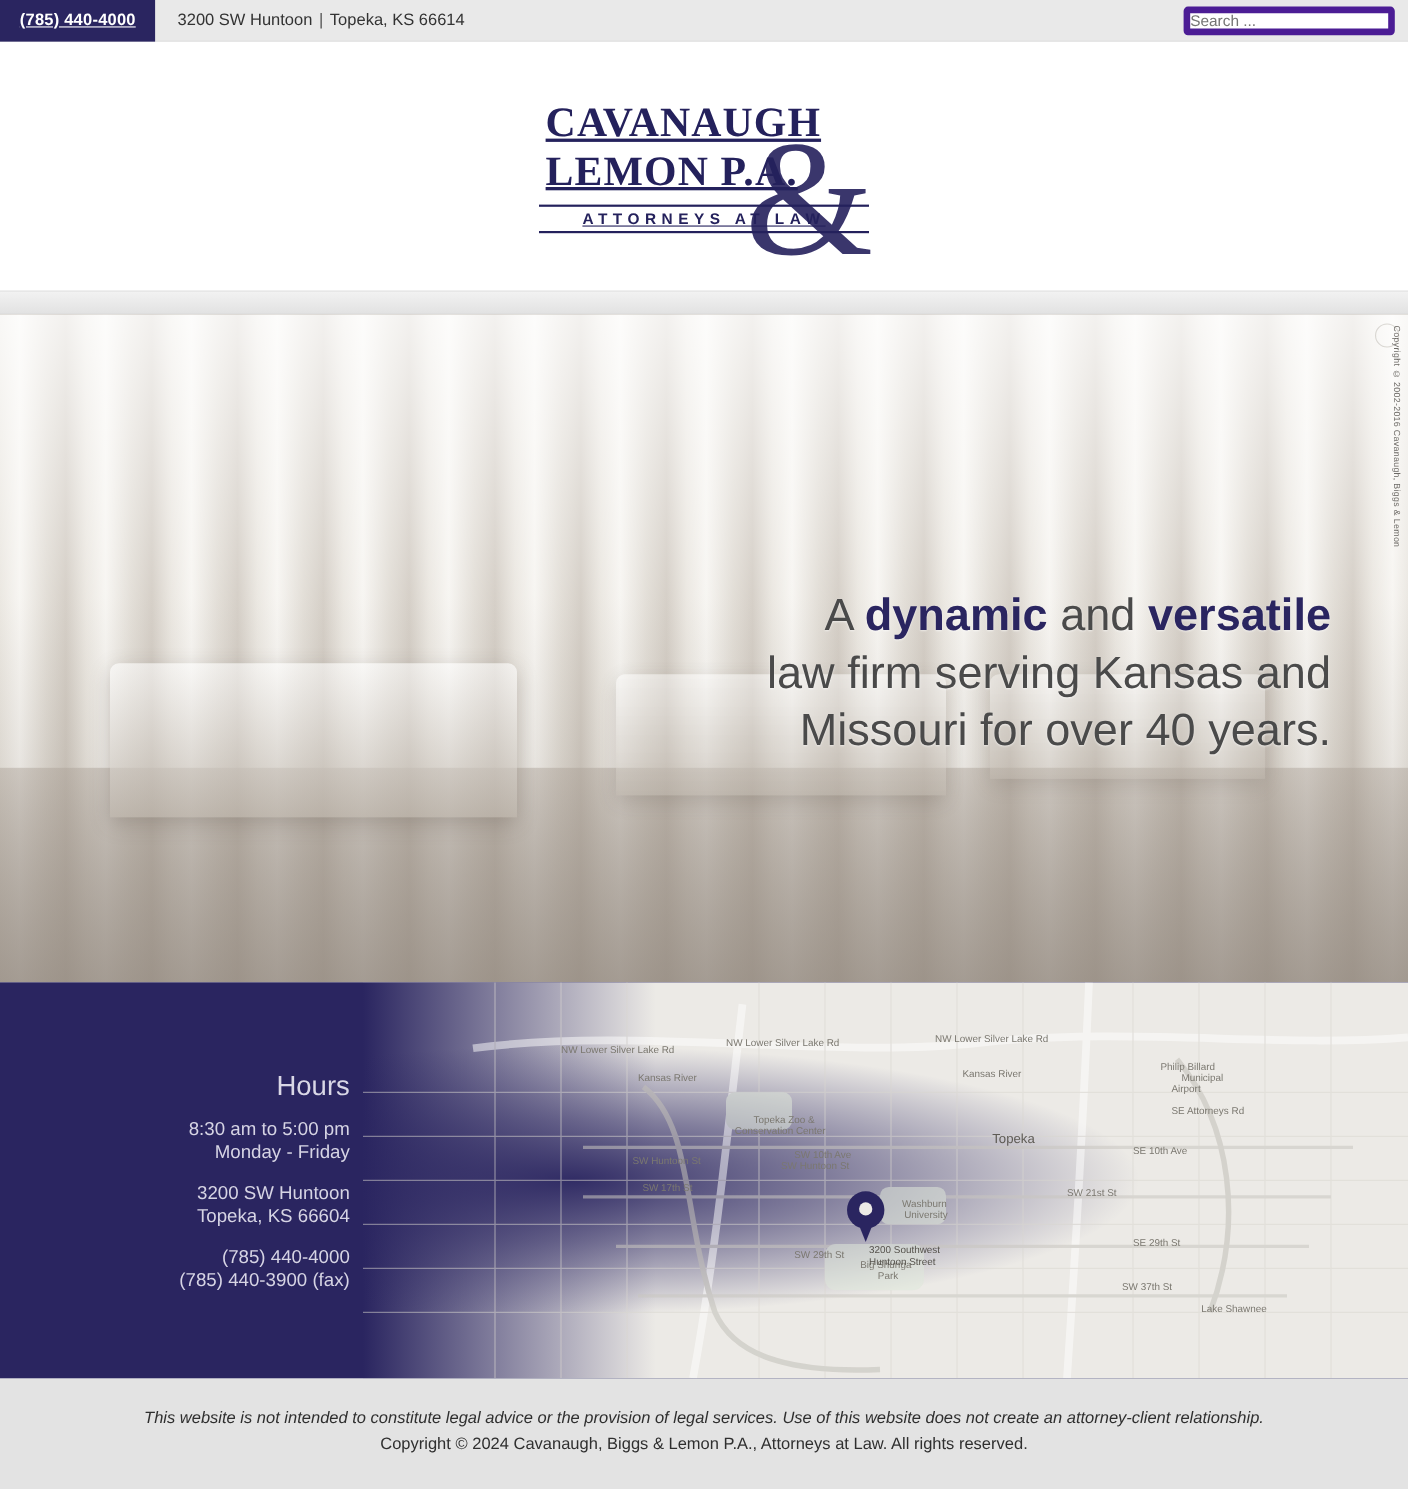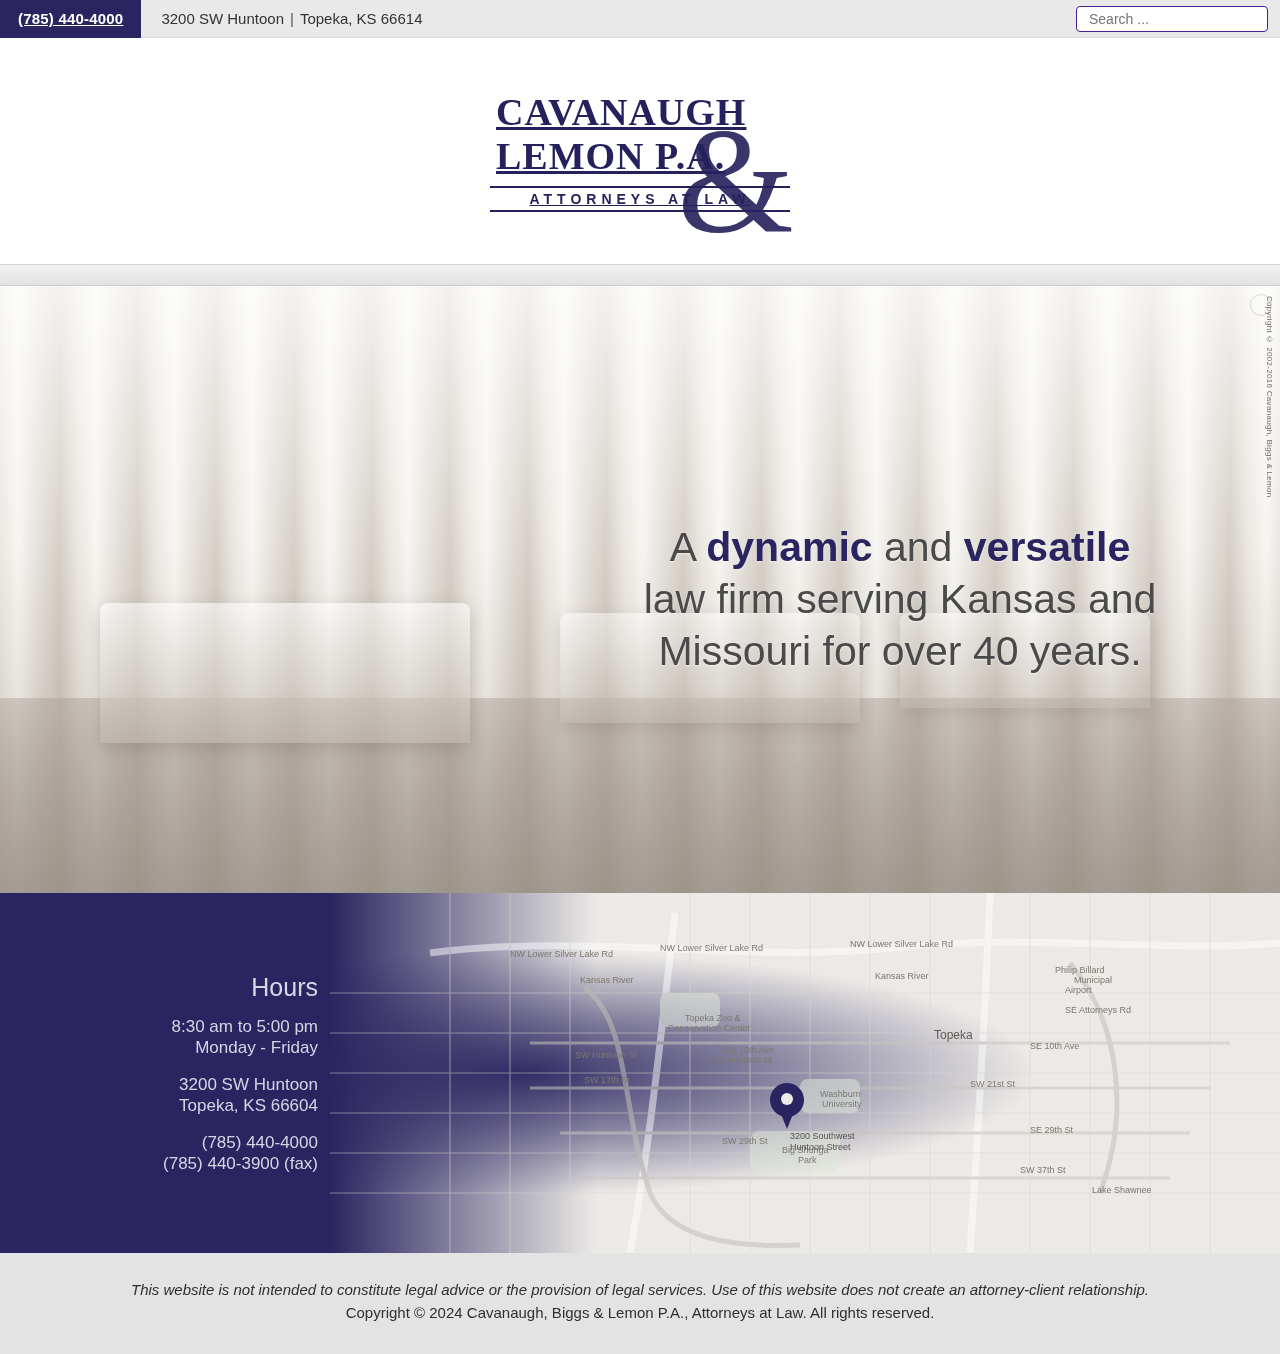--- a/index.html
+++ b/index.html
@@ -39,26 +39,26 @@
   }
   .address-sep { padding: 0 6px; color: #555; }
   .search-wrap {
     position: absolute;
     right: 12px;
     top: 6px;
   }
   .search-input {
     width: 192px;
     height: 26px;
-    border: 1px solid #4c1d95;
+    border: 6px solid #4c1d95;
     border-radius: 4px;
     background: #ffffff;
     font-size: 14px;
     color: #777777;
-    padding: 0 12px;
+    padding: 0 0;
     font-family: "Liberation Sans", sans-serif;
   }
 
   
   .logo-header {
     height: 226px;
     background: #ffffff;
     display: flex;
     align-items: center;
     justify-content: center;
@@ -145,23 +145,23 @@
     border-radius: 8px 8px 0 0;
     box-shadow: 0 6px 18px rgba(90,80,70,.25);
   }
   .cb1 { left: 100px; width: 370px; }
   .cb2 { left: 560px; width: 300px; bottom: 170px; height: 110px; opacity: .8;}
   .cb3 { left: 900px; width: 250px; bottom: 185px; height: 95px; opacity: .65;}
 
   .hero-text {
     position: absolute;
     right: 70px;
-    top: 235px;
+    top: 247px;
     width: 620px;
-    text-align: center;
+    text-align: right;
     color: #4a4a4a;
     font-size: 41px;
     line-height: 52px;
     font-family: "Liberation Sans", sans-serif;
     text-shadow: 0 1px 2px rgba(255,255,255,.6);
   }
   .hero-text b { color: #2a2560; font-weight: bold; }
 
   .hero-copy {
     position: absolute;
@@ -359,21 +359,21 @@
         <div class="map-label" style="left: 180px; top: 56px;">NW Lower Silver Lake Rd</div>
         <div class="map-label" style="left: 330px; top: 50px;">NW Lower Silver Lake Rd</div>
         <div class="map-label" style="left: 520px; top: 46px;">NW Lower Silver Lake Rd</div>
         <div class="map-label" style="left: 725px; top: 72px;">Philip Billard</div>
         <div class="map-label" style="left: 728px; top: 82px; padding-left: 16px;">Municipal</div>
         <div class="map-label" style="left: 735px; top: 92px;">Airport</div>
         <div class="map-label" style="left: 250px; top: 82px;">Kansas River</div>
         <div class="map-label" style="left: 545px; top: 78px;">Kansas River</div>
         <div class="map-label" style="left: 355px; top: 120px;">Topeka Zoo &amp;</div>
         <div class="map-label" style="left: 338px; top: 130px;">Conservation Center</div>
-        <div class="map-label big" style="left: 572px; top: 135px; margin-left: 32px;">Topeka</div>
+        <div class="map-label big" style="left: 572px; top: 135px;">Topeka</div>
         <div class="map-label" style="left: 392px; top: 152px;">SW 10th Ave</div>
         <div class="map-label" style="left: 700px; top: 148px;">SE 10th Ave</div>
         <div class="map-label" style="left: 245px; top: 157px;">SW Huntoon St</div>
         <div class="map-label" style="left: 380px; top: 162px;">SW Huntoon St</div>
         <div class="map-label" style="left: 254px; top: 182px;">SW 17th St</div>
         <div class="map-label" style="left: 490px; top: 196px;">Washburn</div>
         <div class="map-label" style="left: 492px; top: 206px;">University</div>
         <div class="map-label" style="left: 640px; top: 186px;">SW 21st St</div>
         <div class="map-label" style="left: 700px; top: 232px;">SE 29th St</div>
         <div class="map-label" style="left: 392px; top: 243px;">SW 29th St</div>

